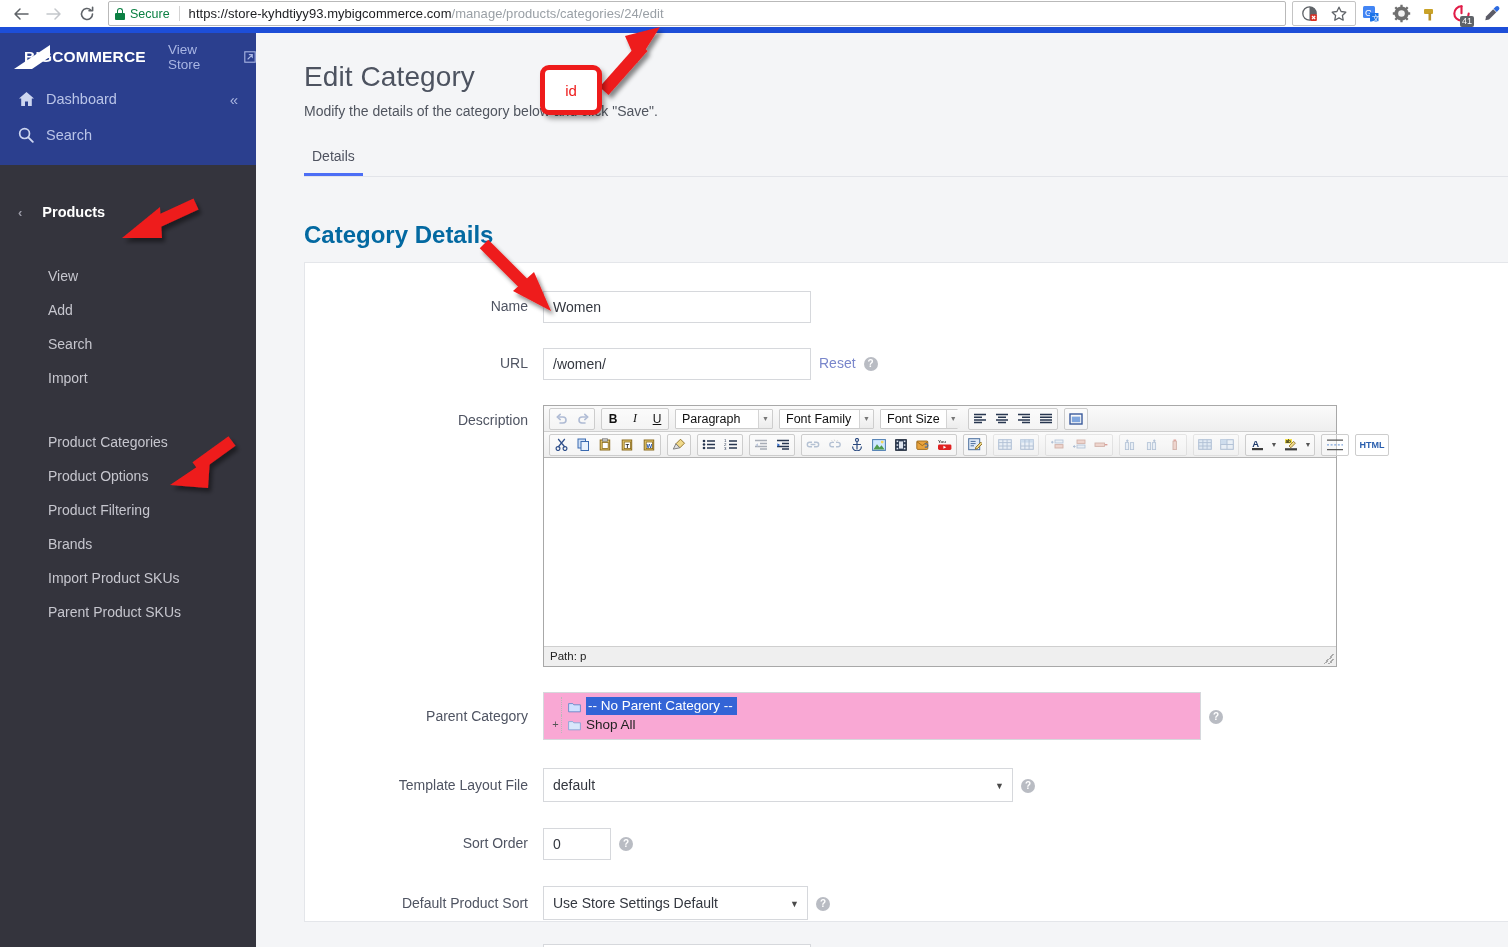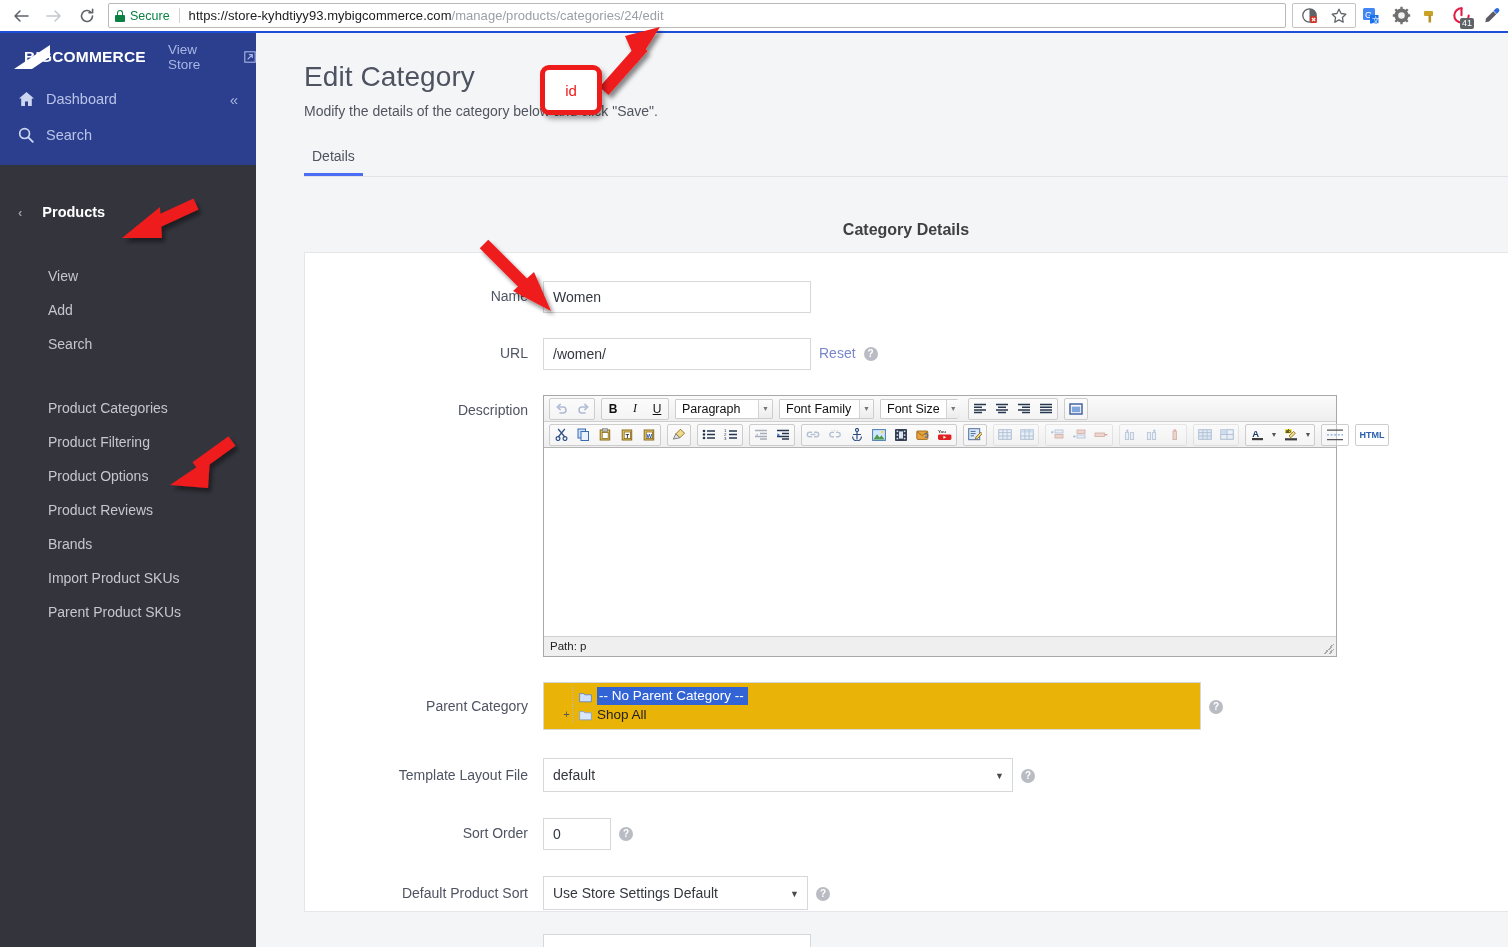--- a/index.html
+++ b/index.html
@@ -10,21 +10,21 @@
     background:#ffffff;
     overflow:hidden;
     position:relative;
   }
 
   
   .browser-bar {
     position:absolute; top:0; left:0; width:1508px; height:33px;
     background:#ffffff;
     display:flex; align-items:center;
-    border-bottom:2px solid #1d4ed8;
+    border-bottom:6px solid #1d4ed8;
   }
   .nav-btns { display:flex; align-items:center; padding-left:6px; gap:3px; }
   .nav-btn {
     width:30px; height:28px; display:flex; align-items:center; justify-content:center;
     border:none; background:transparent; cursor:pointer;
   }
   .nav-btn svg { display:block; }
 
   .url-wrap {
     flex:1; height:25px; margin:0 8px 0 6px;
@@ -94,21 +94,21 @@
   .page-title { font-size:28px; color:#4d5360; font-weight:300; margin:0 0 10px 0; letter-spacing:0.1px;}
   .page-sub { font-size:14px; color:#50555f; margin:0; }
 
   .tabs { margin:28px 0 0 48px; border-bottom:1px solid #e2e4e9; }
   .tab {
     display:inline-block; padding:0 8px 9px 8px; font-size:14px;
     color:#4f5360; border-bottom:3px solid #4c6ef5; cursor:pointer;
   }
 
   .section-title {
-    margin:44px 0 13px 48px; font-size:16px; color:#404040; font-weight:bold;text-align:center;
+    margin:44px 0 13px 48px; font-size:24px; color:#0369a1; font-weight:bold;
   }
   .card {
     margin-left:48px; margin-right:0;
     background:#ffffff; border:1px solid #e4e6ea; border-right:none;
     padding:28px 0 0 0;
     height:660px;
   }
 
   .frow { display:flex; align-items:flex-start; margin-bottom:25px; }
   .flabel {
@@ -160,21 +160,21 @@
   }
   .resize-grip {
     position:absolute; right:2px; bottom:2px; width:10px; height:10px;
     background:
       linear-gradient(135deg, transparent 0 45%, #aaa 45% 55%, transparent 55% 100%),
       linear-gradient(135deg, transparent 0 70%, #aaa 70% 80%, transparent 80% 100%);
   }
 
   
   .tree {
-    width:658px; border:1px solid #d6d8dc; background:#eab308; padding:4px 0 6px 11px; font-size:13.5px;
+    width:658px; border:1px solid #d6d8dc; background:#f9a8d4; padding:4px 0 6px 0; font-size:13.5px;
   }
   .tree-row { display:flex; align-items:center; height:18px; padding-left:6px; }
   .tree-plus { width:11px; color:#555; font-size:11px; text-align:center;}
   .tree-guide { width:4px; border-left:1px dotted #b9b9b9; height:18px; margin-right:3px;}
   .folder { width:13px; height:11px; margin:0 5px 0 0; flex:none; }
   .tree-label { color:#222; }
   .tree-row.selected .tree-label { background:#3364d6; color:#fff; padding:1px 4px 2px 2px; }
   .tree-row.selected .folder path { fill:#cfe0ff; }
 
   select.fselect {
@@ -343,27 +343,27 @@
     <div class="sb-section-head">
       <span class="sb-back">‹</span>
       <span>Products</span>
     </div>
 
     <div class="sb-gap"></div>
 
     <a class="sb-sub">View</a>
     <a class="sb-sub">Add</a>
     <a class="sb-sub">Search</a>
+    <a class="sb-sub">Import</a>
 
     <div class="sb-gap"></div>
 
     <a class="sb-sub">Product Categories</a>
+    <a class="sb-sub">Product Options</a>
     <a class="sb-sub">Product Filtering</a>
-    <a class="sb-sub">Product Options</a>
-    <a class="sb-sub">Product Reviews</a>
     <a class="sb-sub">Brands</a>
     <a class="sb-sub">Import Product SKUs</a>
     <a class="sb-sub">Parent Product SKUs</a>
   </div>
 </div>
 
 <div class="main">
   <div class="page-head">
     <h1 class="page-title">Edit Category</h1>
     <p class="page-sub">Modify the details of the category below and click "Save".</p>

